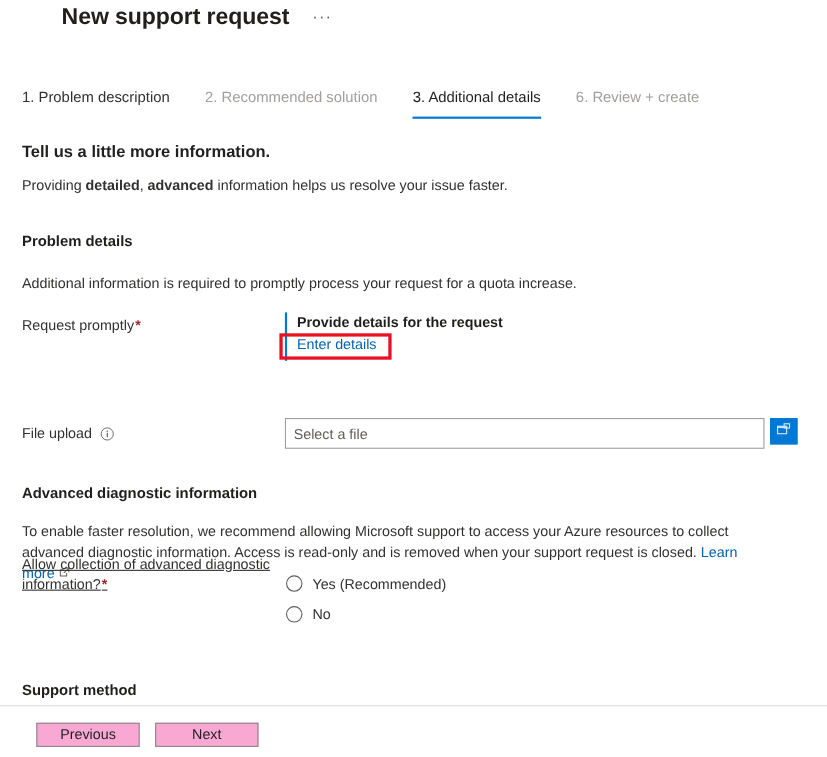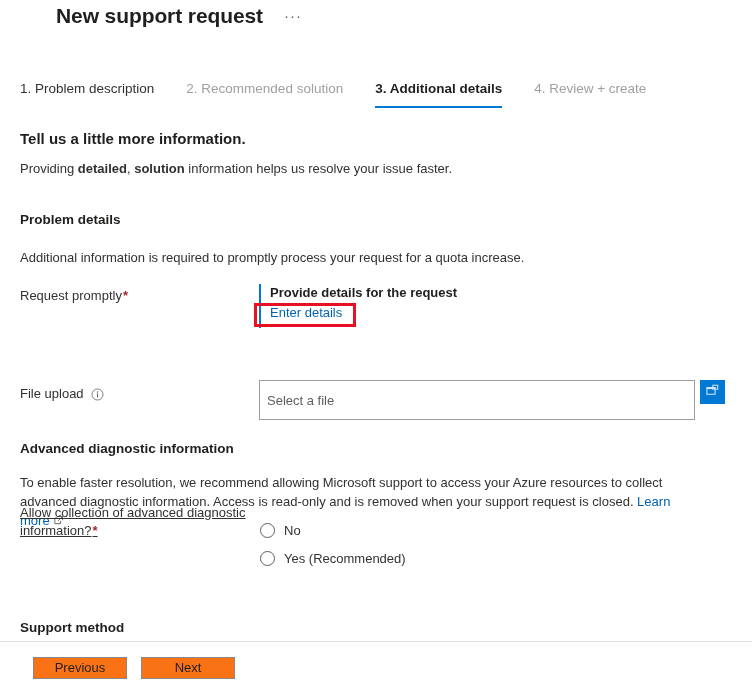--- a/index.html
+++ b/index.html
@@ -59,21 +59,21 @@
     position: relative;
     padding: 0 14px 10px 0;
     margin-right: 18px;
     font-size: 13.5px;
     white-space: nowrap;
     cursor: pointer;
     line-height: 18px;
   }
   .tab.done { color: #323130; font-weight: 400; }
   .tab.disabled { color: #a19f9d; font-weight: 400; cursor: default; }
-  .tab.active { color: #201f1e; font-weight: 700; }
+  .tab.active { color: #201f1e; font-weight: 400; }
   .tab.active::after {
     content: "";
     position: absolute;
     left: 0;
     right: 14px;
     bottom: 0;
     height: 2px;
     background: #0078d4;
   }
 
@@ -171,21 +171,21 @@
     border: 3px solid #e81123;
     pointer-events: none;
   }
 
   
   .file-input {
     position: absolute;
     left: 259px;
     top: 380px;
     width: 436px;
-    height: 40px;
+    height: 28px;
     border: 1px solid #a19f9d;
     background: #ffffff;
     font-family: "Liberation Sans", sans-serif;
     font-size: 13px;
     color: #323130;
     padding: 0 7px;
     outline: none;
   }
   .file-input::placeholder { color: #605e5c; opacity: 1; }
   .browse-btn {
@@ -235,21 +235,21 @@
   .action-bar {
     position: absolute;
     left: 33px;
     top: 657px;
     display: flex;
     gap: 14px;
   }
   .nav-btn {
     width: 94px;
     height: 22px;
-    background: #f97316;
+    background: #f9a8d4;
     border: 1px solid #8a8886;
     font-family: "Liberation Sans", sans-serif;
     font-size: 13px;
     color: #201f1e;
     cursor: pointer;
     line-height: 20px;
     padding: 0;
   }
 </style>
 </head>
@@ -257,29 +257,29 @@
 
 <div class="title-row">
   <div class="page-title">New support request</div>
   <div class="ellipsis-btn">···</div>
 </div>
 
 <div class="tabs">
   <div class="tab done">1. Problem description</div>
   <div class="tab disabled">2. Recommended solution</div>
   <div class="tab active">3. Additional details</div>
-  <div class="tab disabled">4. Review + create</div>
+  <div class="tab disabled">6. Review + create</div>
 </div>
 
 <div class="content">
 
   <div class="lede">Tell us a little more information.</div>
 
   <div class="sub">
-    <span>Providing </span><b>detailed</b><span>, </span><b>solution</b><span> information helps us resolve your issue faster.</span>
+    <span>Providing </span><b>detailed</b><span>, </span><b>advanced</b><span> information helps us resolve your issue faster.</span>
   </div>
 
   <div class="section-head" id="problem-details-head">Problem details</div>
   <div class="para" id="problem-details-desc">Additional information is required to promptly process your request for a quota increase.</div>
 
   <div class="field-label" id="request-details-label">
     <span>Request promptly</span><span class="req-star">*</span>
   </div>
 
   <div class="rd-control">
@@ -321,25 +321,25 @@
         </svg></span>
   </div>
 
   <div class="field-label" id="allow-collection-label">
     <span>Allow collection of advanced diagnostic information?</span><span class="req-star">*</span>
   </div>
 
   <div class="radio-group">
     <div class="radio-row">
       <span class="radio-mark"></span>
-      <span class="radio-label">No</span>
+      <span class="radio-label">Yes (Recommended)</span>
     </div>
     <div class="radio-row">
       <span class="radio-mark"></span>
-      <span class="radio-label">Yes (Recommended)</span>
+      <span class="radio-label">No</span>
     </div>
   </div>
 
   <div class="section-head" id="support-method-head">Support method</div>
 </div>
 
 <div class="bottom-divider"></div>
 <div class="action-bar">
   <button class="nav-btn">Previous</button>
   <button class="nav-btn">Next</button>

